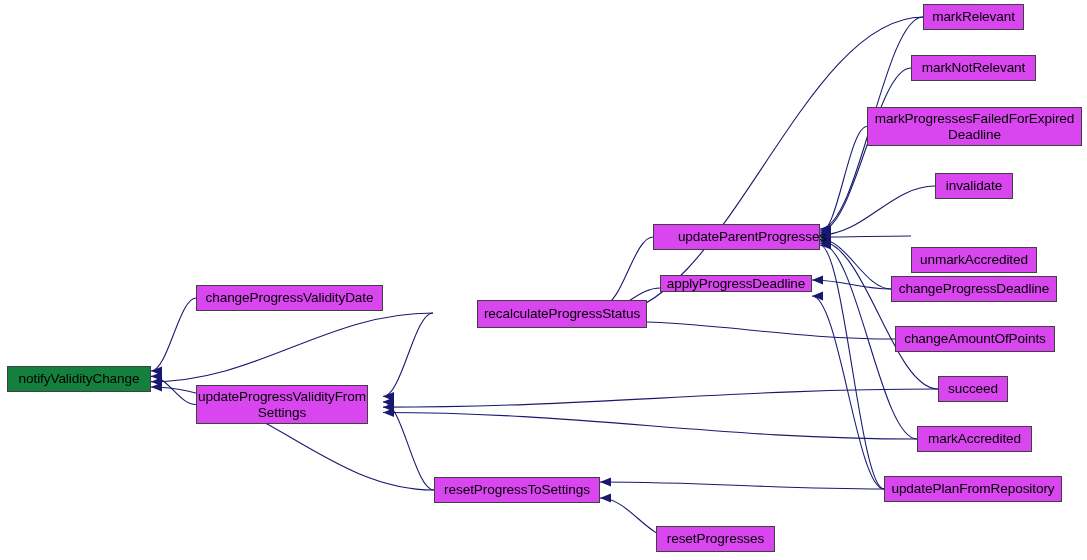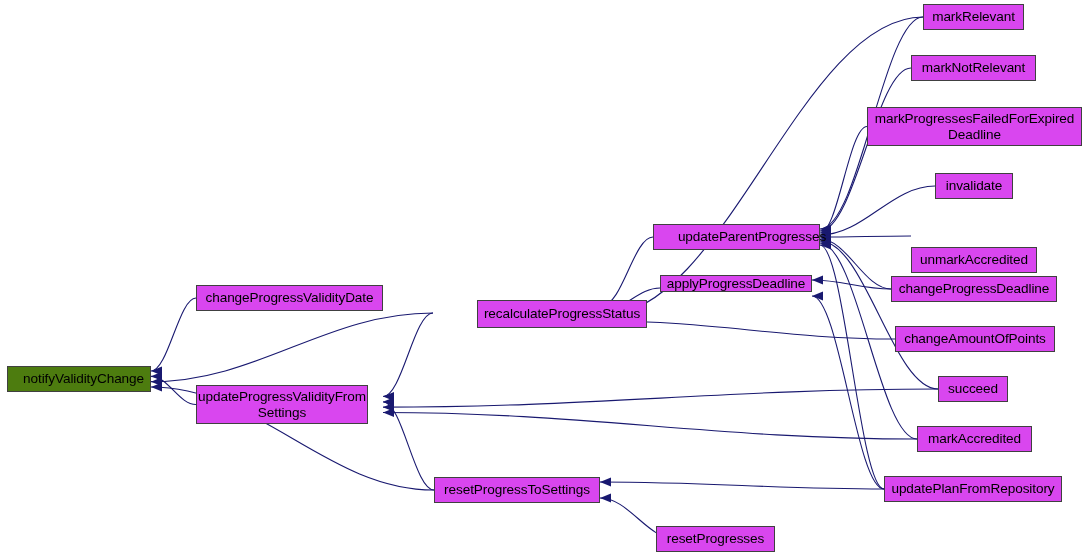--- a/index.html
+++ b/index.html
@@ -33,22 +33,21 @@
     justify-content: center;
     text-align: center;
     color: #000000;
     font-size: 13.6px;
     line-height: 16px;
     letter-spacing: -0.1px;
     white-space: pre-line;
     cursor: default;
   }
   .node.highlight {
-    background: #4d7c0f;
-    justify-content: flex-end;
+    background: #15803d;
   }
   .node-label {
     display: block;
     padding: 0 6px;
   }
 </style>
 </head>
 <body>
 
 <div id="graph-root">

